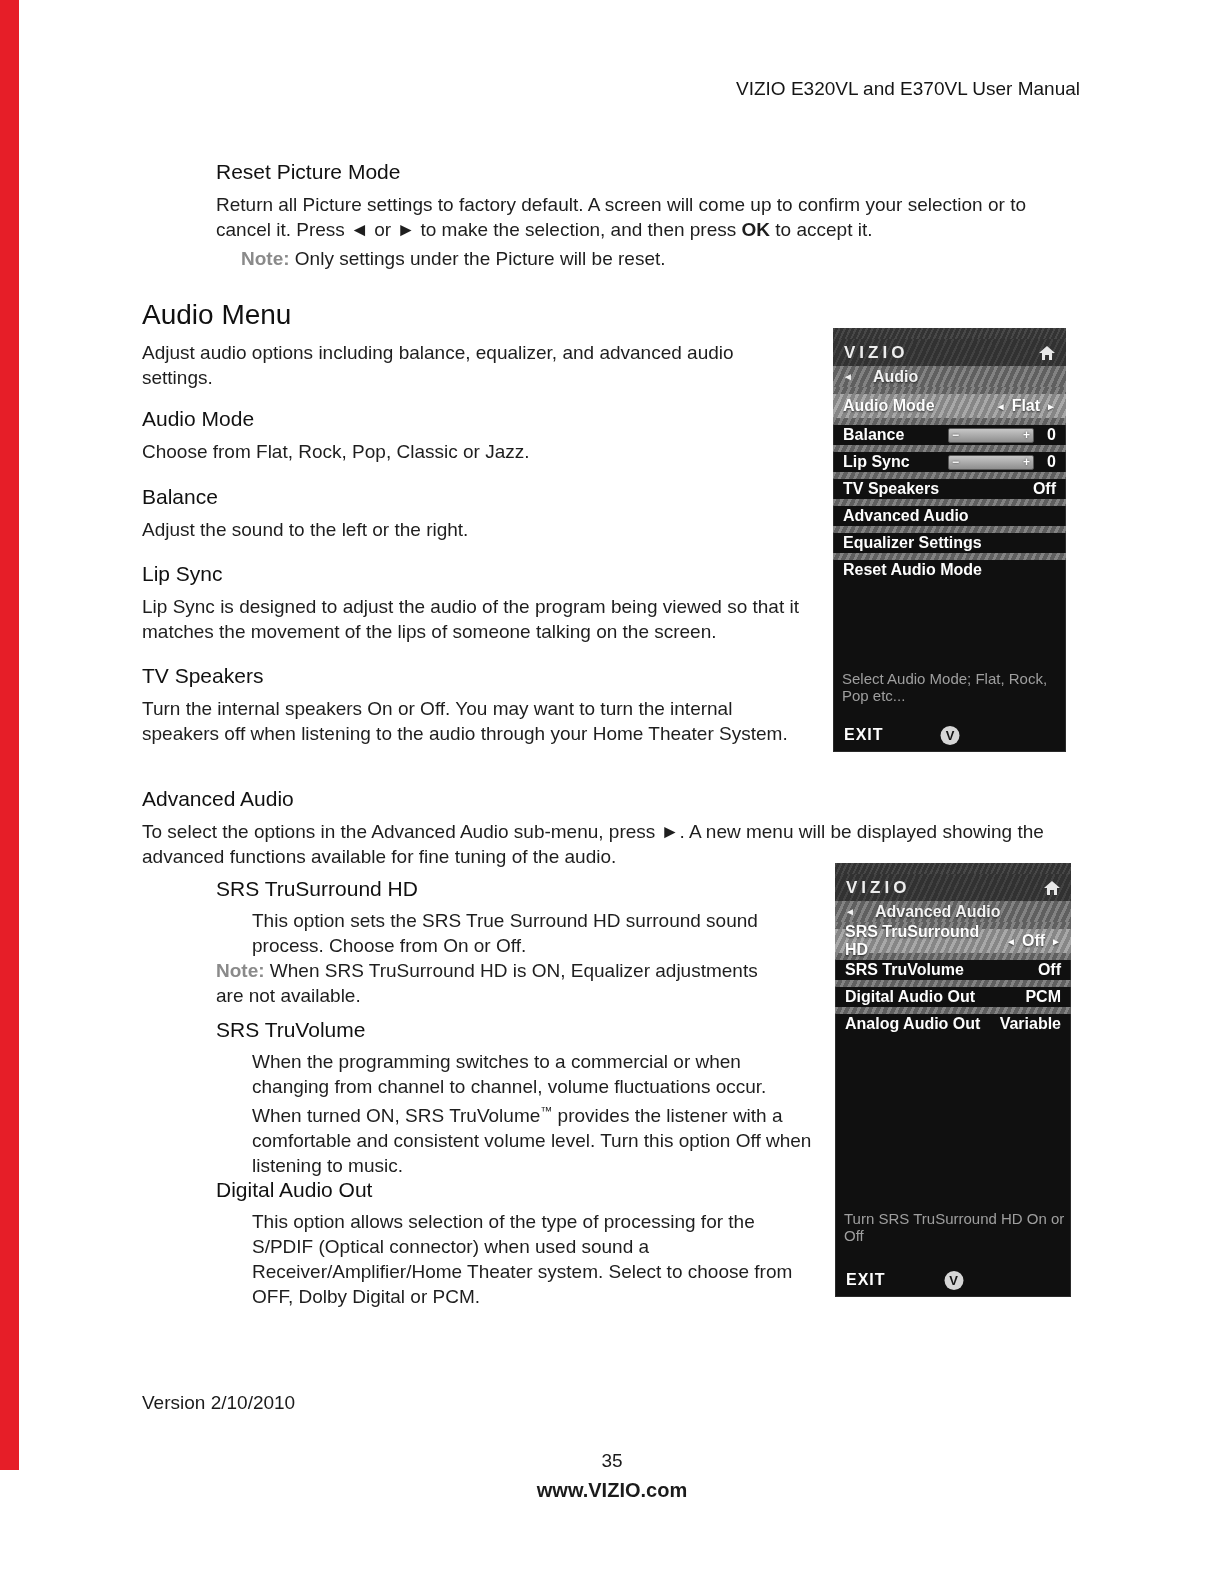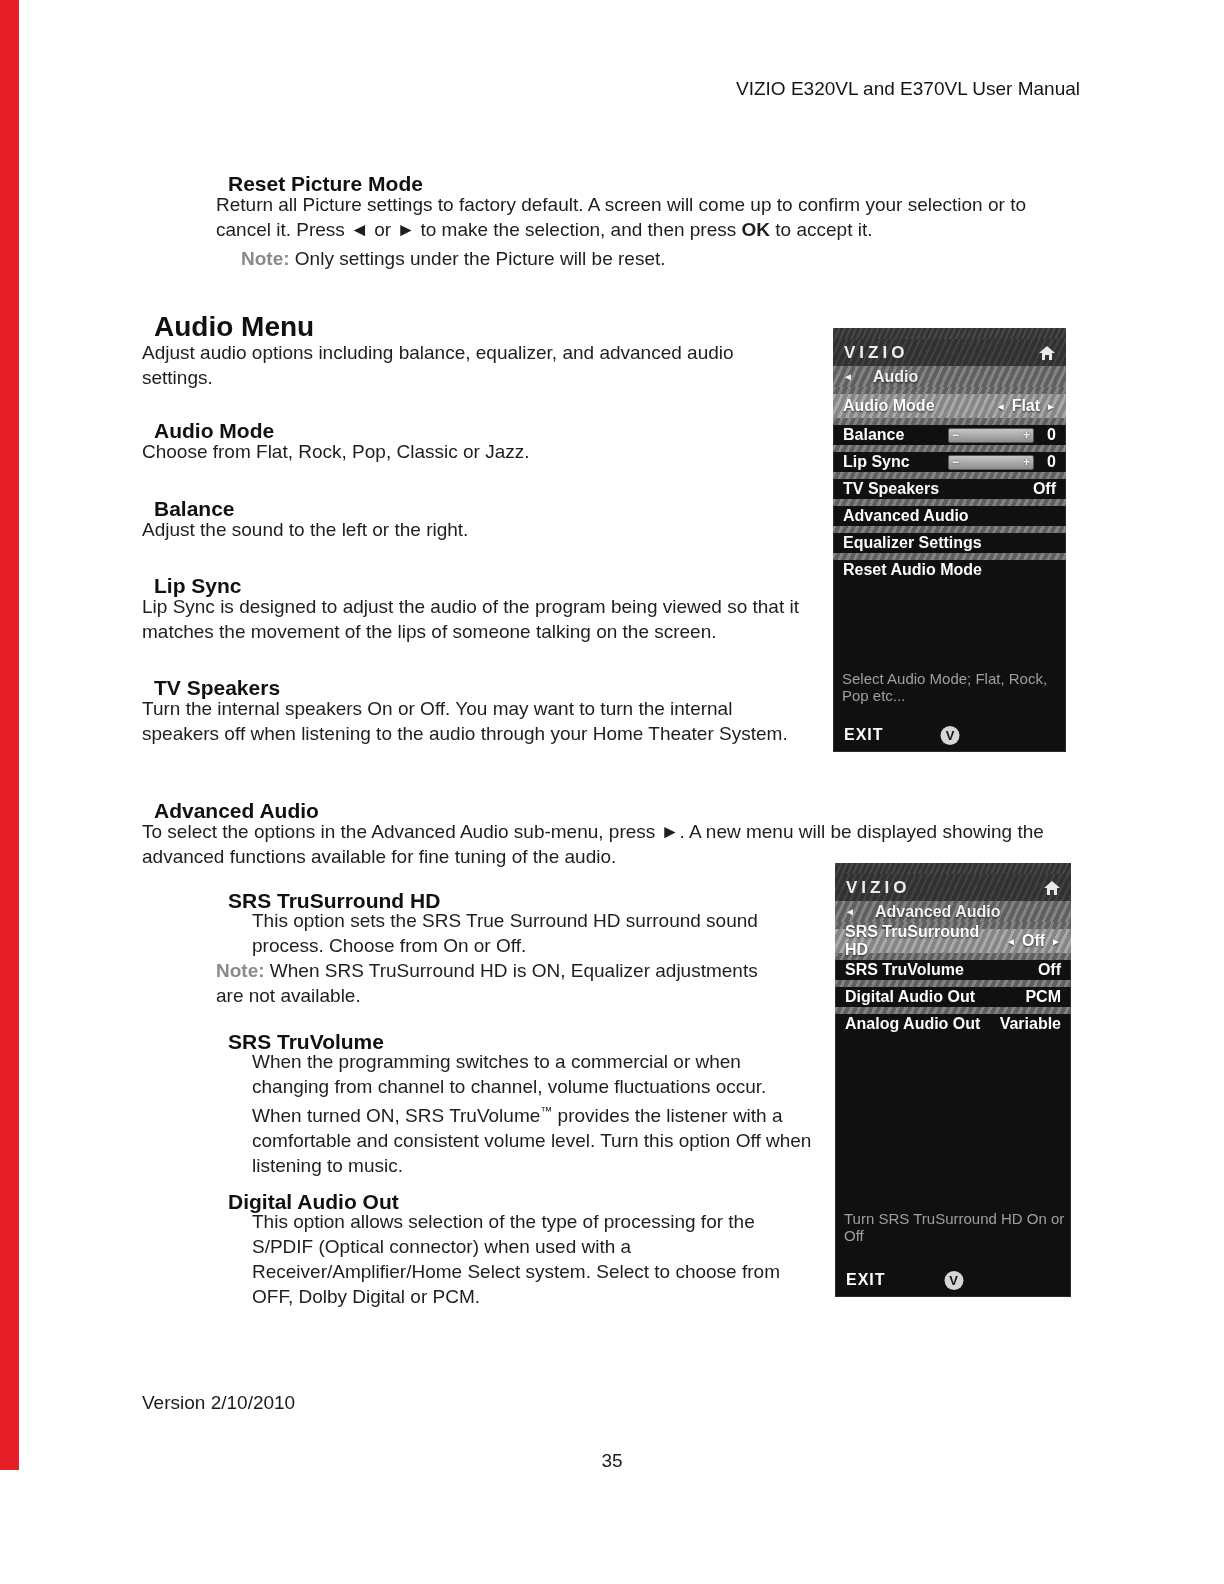--- a/index.html
+++ b/index.html
@@ -6,21 +6,21 @@
   html,body{margin:0;padding:0;background:#fff;}
   .page{position:relative;width:1224px;height:1572px;background:#ffffff;
         font-family:"Liberation Sans","DejaVu Sans",sans-serif;color:#1b1b1b;overflow:hidden;}
   .abs{position:absolute;}
 
   
   .red-stripe{left:0;top:0;width:19px;height:1470px;background:#e61e28;}
 
   
   .doc-header{top:78px;left:580px;width:500px;text-align:right;font-size:19px;color:#151515;}
-  h1,h2,h3{margin:12px;font-weight:bold;color:#111;}
+  h1,h2,h3{margin:0;font-weight:normal;color:#111;}
   .h1{font-size:28px;}
   .h2{font-size:21px;}
   .h3{font-size:21px;}
   p{margin:0;font-size:19px;line-height:25px;color:#1e1e1e;}
   .note-label{color:#8a8a8a;font-weight:bold;}
   .b{font-weight:bold;}
   .tm{font-size:12px;vertical-align:super;}
   .footer-version{top:1392px;left:142px;font-size:19px;}
   .footer-page{top:1450px;left:412px;width:400px;text-align:center;font-size:19px;}
   .footer-url{top:1479px;left:412px;width:400px;text-align:center;font-size:20px;font-weight:bold;}
@@ -99,21 +99,21 @@
   <p class="abs" style="left:142px;top:819px;width:930px;"><span>To select the options in the Advanced Audio sub-menu, press </span><span>►</span><span>. A new menu will be displayed showing the advanced functions available for fine tuning of the audio.</span></p>
 
   <h3 class="abs h3" style="left:216px;top:877px;">SRS TruSurround HD</h3>
   <p class="abs" style="left:252px;top:908px;width:550px;">This option sets the SRS True Surround HD surround sound process. Choose from On or Off.</p>
   <p class="abs" style="left:216px;top:958px;width:548px;"><span class="note-label">Note:</span><span> When SRS TruSurround HD is ON, Equalizer adjustments are not available.</span></p>
 
   <h3 class="abs h3" style="left:216px;top:1018px;">SRS TruVolume</h3>
   <p class="abs" style="left:252px;top:1049px;width:562px;"><span>When the programming switches to a commercial or when changing from channel to channel, volume fluctuations occur. When turned ON, SRS TruVolume</span><span class="tm">™</span><span> provides the listener with a comfortable and consistent volume level. Turn this option Off when listening to music.</span></p>
 
   <h3 class="abs h3" style="left:216px;top:1178px;">Digital Audio Out</h3>
-  <p class="abs" style="left:252px;top:1209px;width:552px;">This option allows selection of the type of processing for the S/PDIF (Optical connector) when used with a Receiver/Amplifier/Home Select system. Select to choose from OFF, Dolby Digital or PCM.</p>
+  <p class="abs" style="left:252px;top:1209px;width:552px;">This option allows selection of the type of processing for the S/PDIF (Optical connector) when used sound a Receiver/Amplifier/Home Theater system. Select to choose from OFF, Dolby Digital or PCM.</p>
 
   <div class="abs tv-panel" id="menu-audio">
     <div class="tv-top tex-dark"></div>
     <div class="tv-brand">
       <span class="brand-word">VIZIO</span>
       <span class="home-icon">
         <svg width="16" height="14" viewBox="0 0 16 14">
             <path d="M8 0 L16 7 L13 7 L13 14 L10 14 L10 9 L6 9 L6 14 L3 14 L3 7 L0 7 Z" fill="#e9e9e9"></path>
           </svg>
       </span>
@@ -213,14 +213,15 @@
     </div>
     <div class="tv-hint">Turn SRS TruSurround HD On or Off</div>
     <div class="tv-exit">
       <span class="exit-label">EXIT</span>
       <span class="v-badge">V</span>
     </div>
   </div>
 
   <div class="abs footer-version">Version 2/10/2010</div>
   <div class="abs footer-page">35</div>
+  <div class="abs footer-url">www.VIZIO.com</div>
 
 </div>
 
 </body></html>

